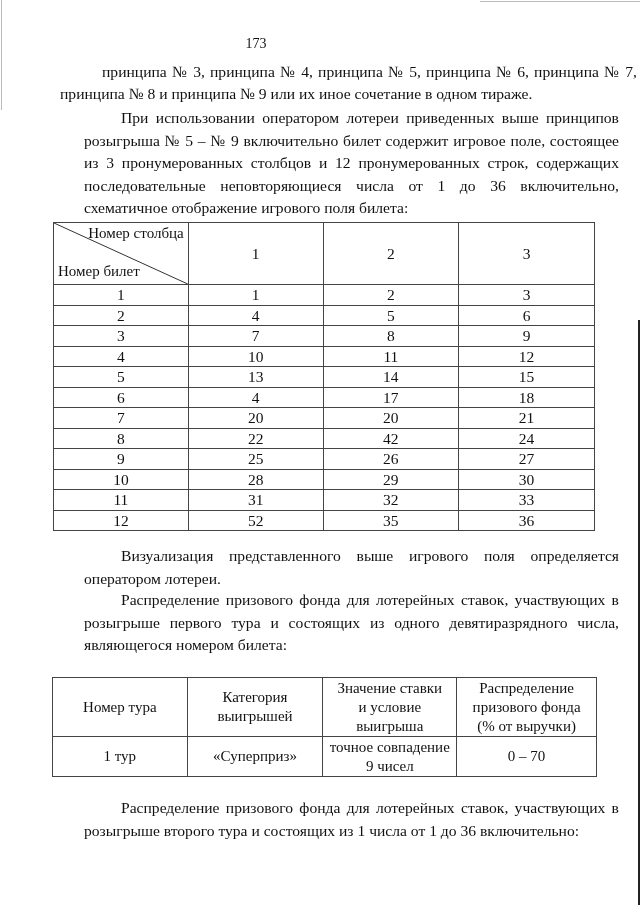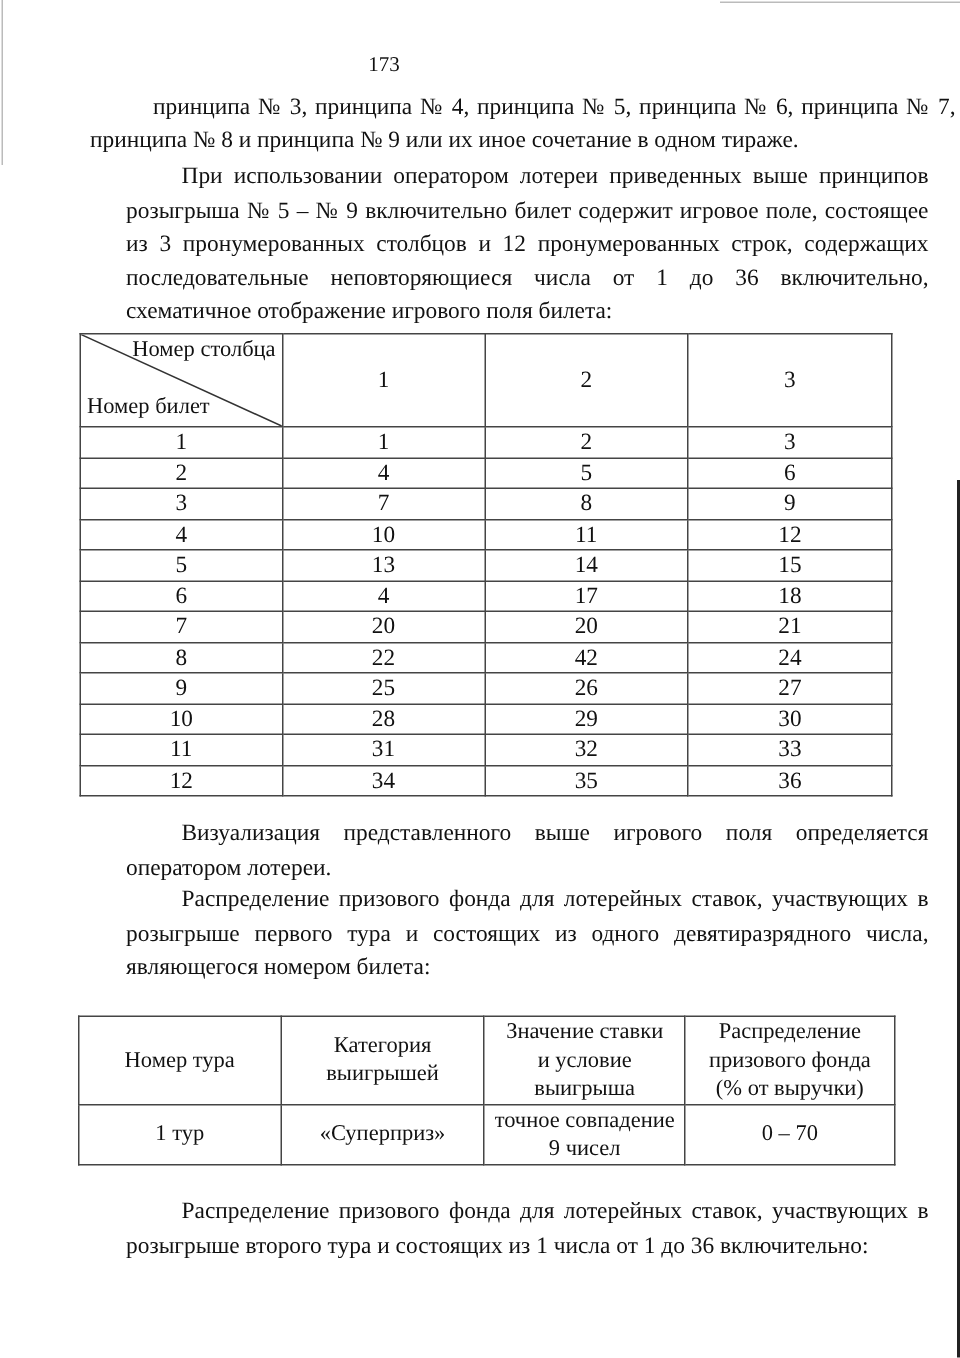--- a/index.html
+++ b/index.html
@@ -138,21 +138,21 @@
         <td>30</td>
       </tr>
       <tr>
         <td>11</td>
         <td>31</td>
         <td>32</td>
         <td>33</td>
       </tr>
       <tr>
         <td>12</td>
-        <td>34</td>
+        <td>52</td>
         <td>35</td>
         <td>36</td>
       </tr>
     </tbody>
 </table>
 
 <p class="para indent" style="top:545px;">Визуализация представленного выше игрового поля определяется оператором лотереи.</p>
 <p class="para indent" style="top:589px;">Распределение призового фонда для лотерейных ставок, участвующих в розыгрыше первого тура и состоящих из одного девятиразрядного числа, являющегося номером билета:</p>
 
 <table id="prize-table">

